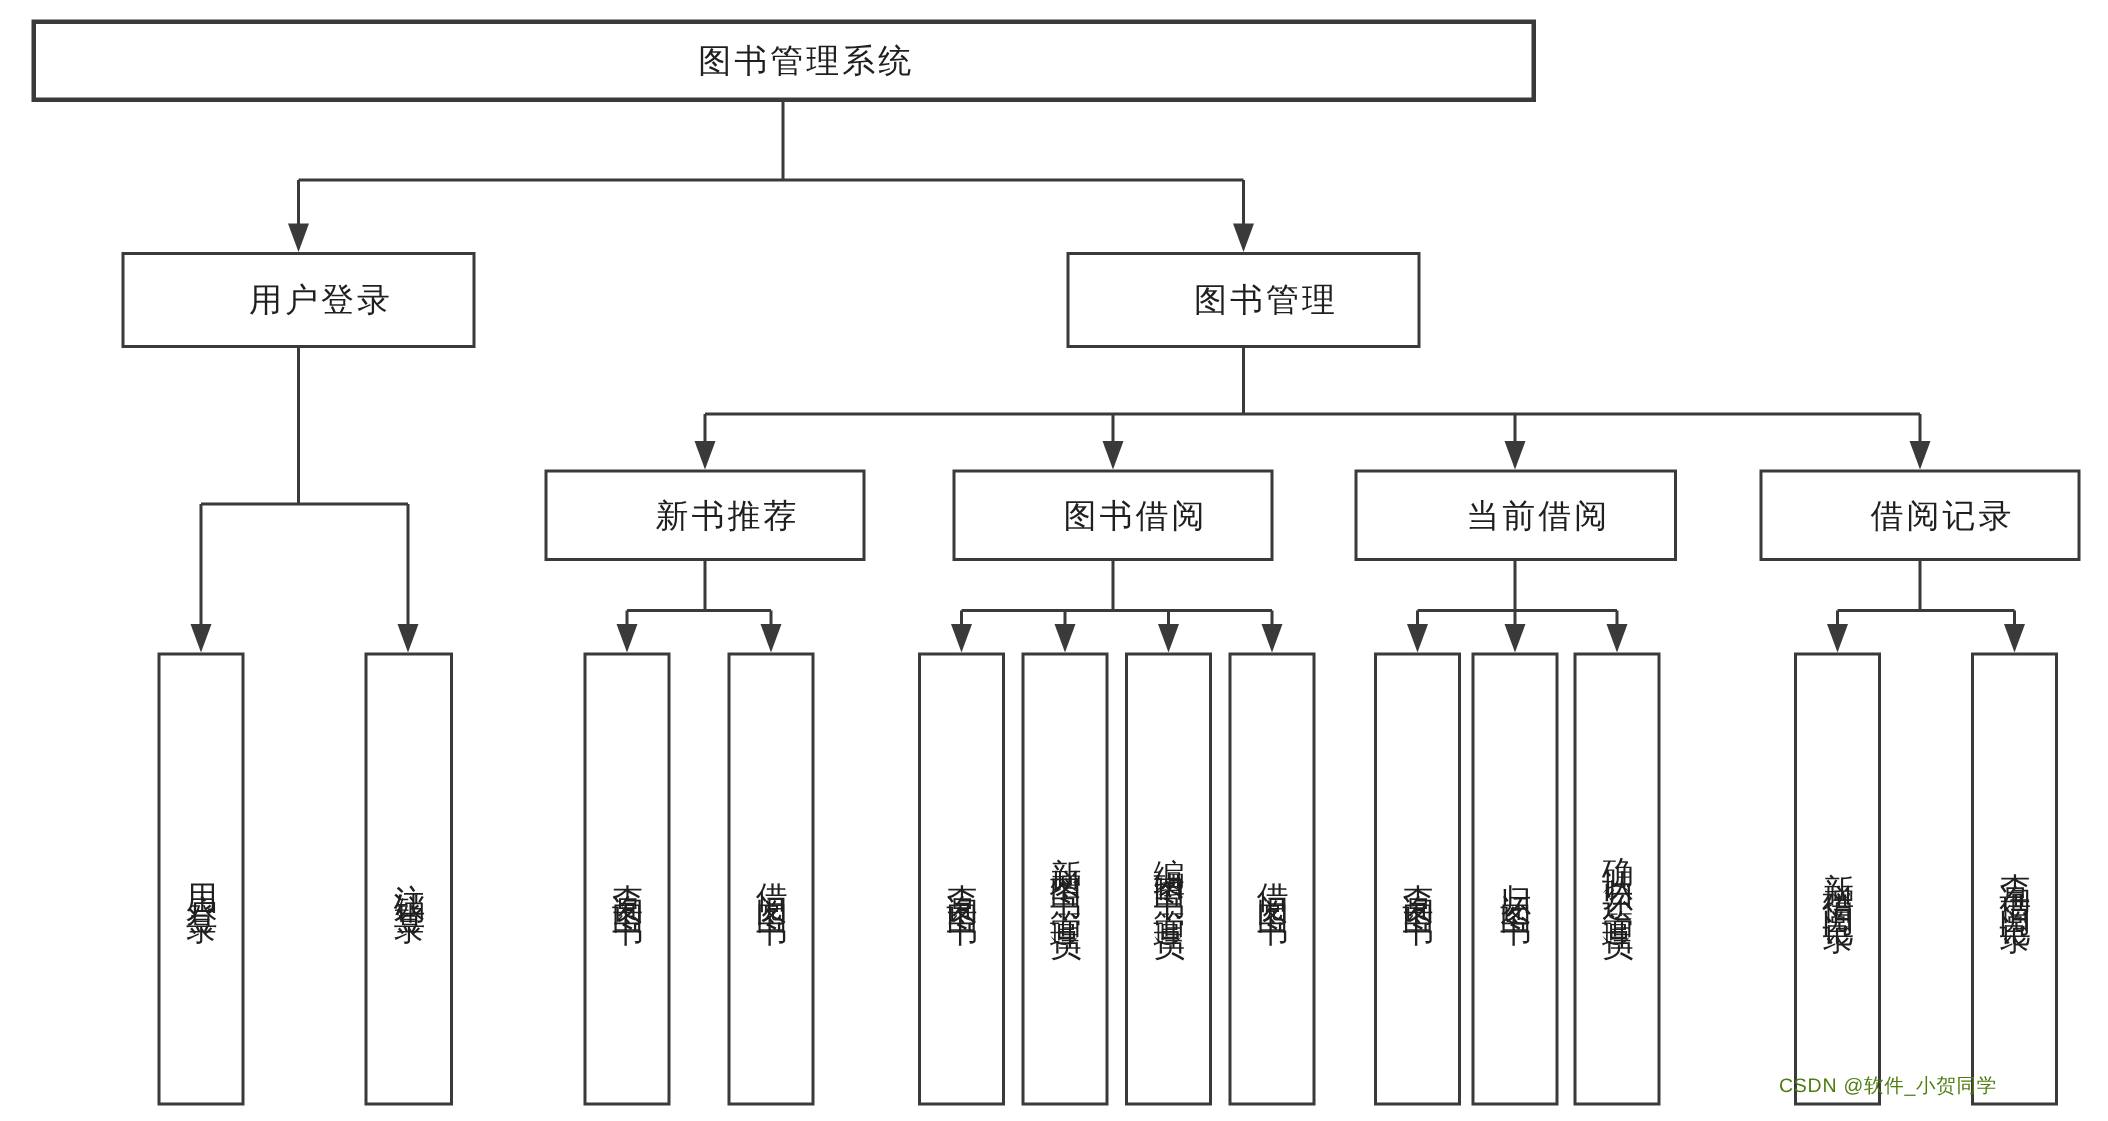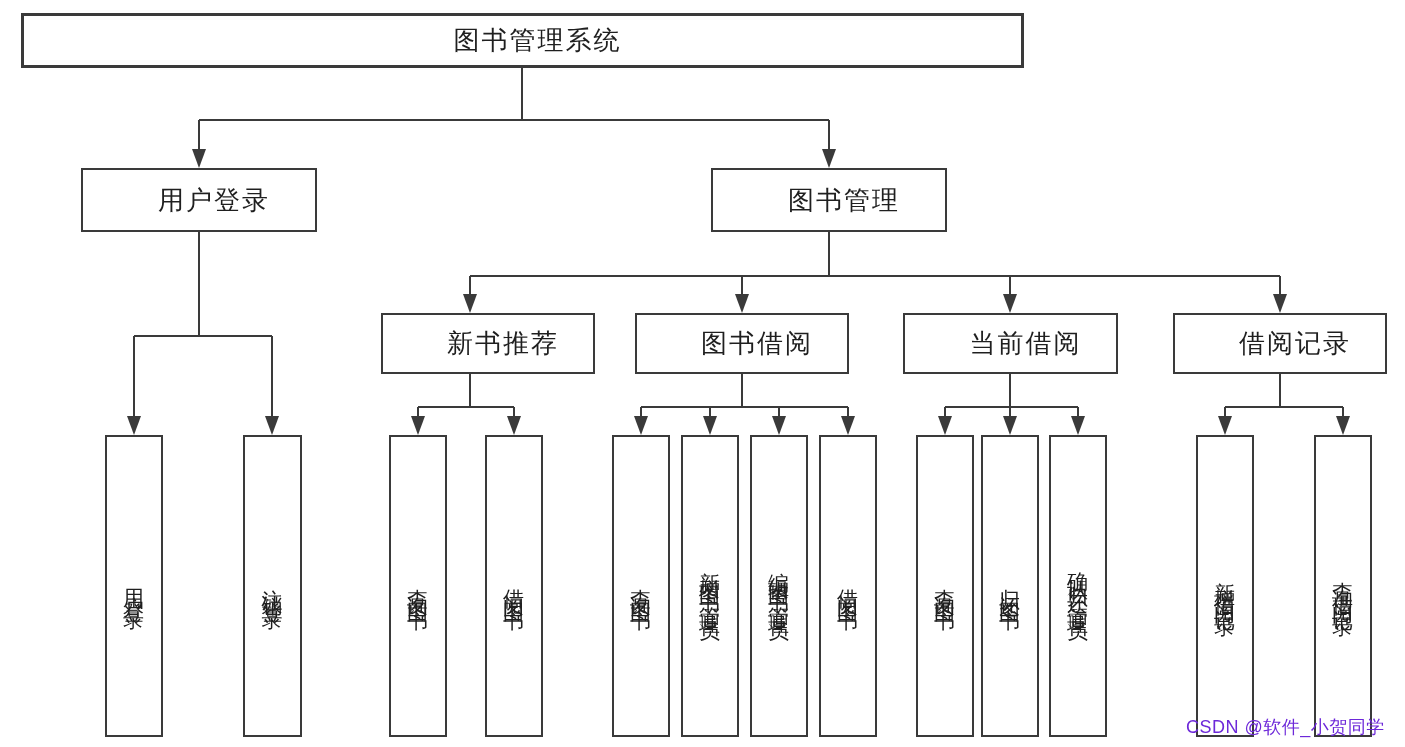--- a/index.html
+++ b/index.html
@@ -26,42 +26,42 @@
     position: absolute;
     box-sizing: border-box;
     border: 2px solid #3a3a3a;
     background: #ffffff;
     display: flex;
     align-items: center;
     justify-content: center;
     z-index: 2;
   }
   .hbox {
-    font-size: 26px;
+    font-size: 22px;
     letter-spacing: 2px;
     padding-left: 30px;
   }
   .root-box {
     border-width: 3px;
   }
   .vbox .vtext {
     writing-mode: vertical-rl;
     text-orientation: mixed;
     font-size: 21px;
     letter-spacing: 7px;
     line-height: 1.1;
     white-space: nowrap;
   }
   #watermark {
     position: absolute;
     left: 1186px;
     top: 715px;
-    font-size: 18px;
+    font-size: 13px;
     letter-spacing: 0.5px;
-    color: #6d28d9;
+    color: #4d7c0f;
     z-index: 10;
     white-space: nowrap;
     pointer-events: none;
   }
 </style>
 </head>
 <body>
 
 <div id="canvas">
 
@@ -109,21 +109,21 @@
     <span>图书管理系统</span>
   </div>
 
   <div class="box hbox" style="left:81px; top:168px; width:236px; height:64px;">
     <span>用户登录</span>
   </div>
   <div class="box hbox" style="left:711px; top:168px; width:236px; height:64px;">
     <span>图书管理</span>
   </div>
 
-  <div class="box hbox" style="left:381px; top:313px; width:214px; height:61px;">
+  <div class="box hbox" style="left:363px; top:313px; width:214px; height:61px;">
     <span>新书推荐</span>
   </div>
   <div class="box hbox" style="left:635px; top:313px; width:214px; height:61px;justify-content:center;">
     <span>图书借阅</span>
   </div>
   <div class="box hbox" style="left:1173px; top:313px; width:214px; height:61px;">
     <span>借阅记录</span>
   </div>
   <div class="box hbox" style="left:903px; top:313px; width:215px; height:61px;">
     <span>当前借阅</span>

